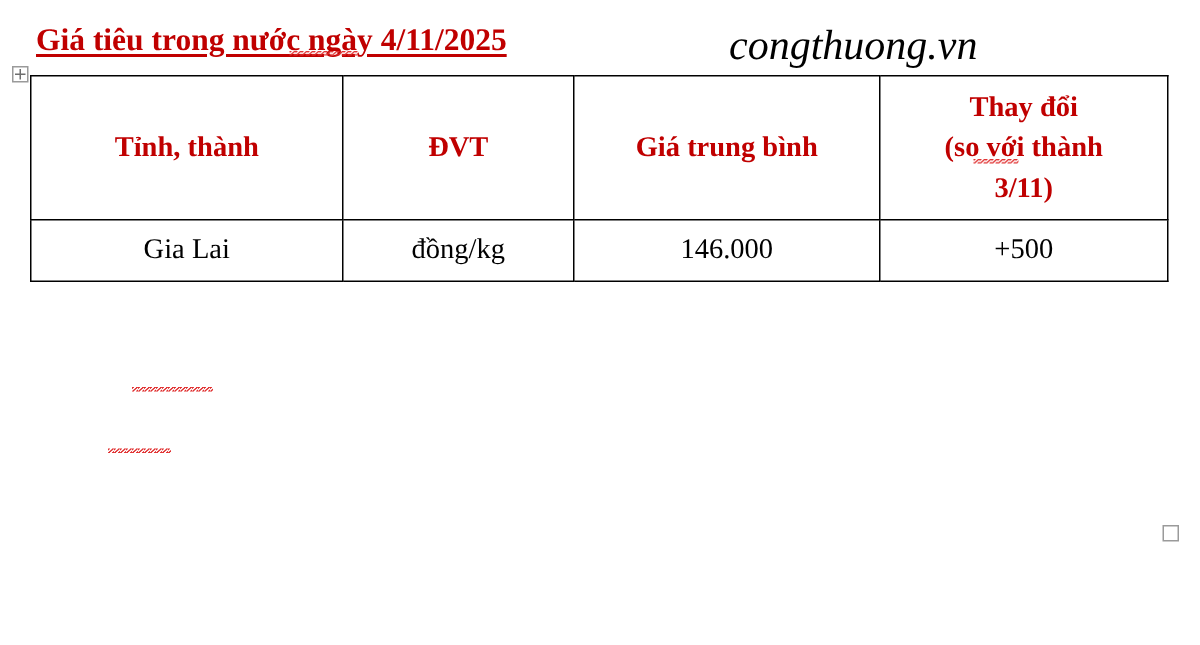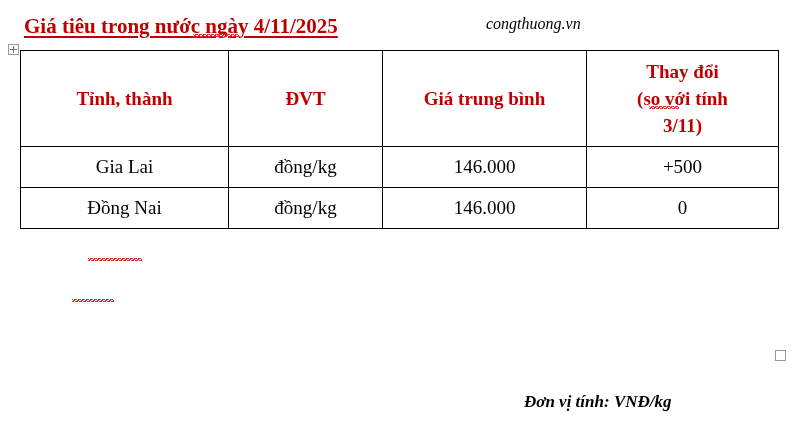--- a/index.html
+++ b/index.html
@@ -34,21 +34,21 @@
     text-decoration: underline;
     text-decoration-color: #c00000;
     text-underline-offset: 3px;
     white-space: nowrap;
     letter-spacing: 0px;
   }
   .site-name {
     position: absolute;
     left: 486px;
     top: 15px;
-    font-size: 16px;
+    font-size: 28px;
     font-style: italic;
     color: #000000;
     white-space: nowrap;
   }
 
   
   .handle {
     position: absolute;
     width: 11px;
     height: 11px;
@@ -171,42 +171,35 @@
         </th>
         <th>
           <div class="th-inner">ĐVT</div>
         </th>
         <th>
           <div class="th-inner">Giá trung bình</div>
         </th>
         <th>
           <div class="th-inner th-multiline">
             <div>Thay đổi</div>
-            <div>(so với tính</div>
+            <div>(so với thành</div>
             <div>3/11)</div>
           </div>
         </th>
       </tr>
     </thead>
     <tbody>
       <tr>
         <td>Gia Lai</td>
         <td>đồng/kg</td>
         <td>146.000</td>
         <td class="change-up">+500</td>
       </tr>
-      <tr>
-        <td>Đồng Nai</td>
-        <td>đồng/kg</td>
-        <td>146.000</td>
-        <td class="change-zero">0</td>
-      </tr>
     </tbody>
   </table>
 
   <div class="squiggle" style="left:193px; top:34px; width:46px;"></div>
   <div class="squiggle" style="left:649px; top:106px; width:30px;"></div>
   <div class="squiggle" style="left:88px; top:258px; width:54px;"></div>
   <div class="squiggle" style="left:72px; top:299px; width:42px;"></div>
 
-  <div class="footnote">Đơn vị tính: VNĐ/kg</div>
 
 </div>
 
 </body></html>

